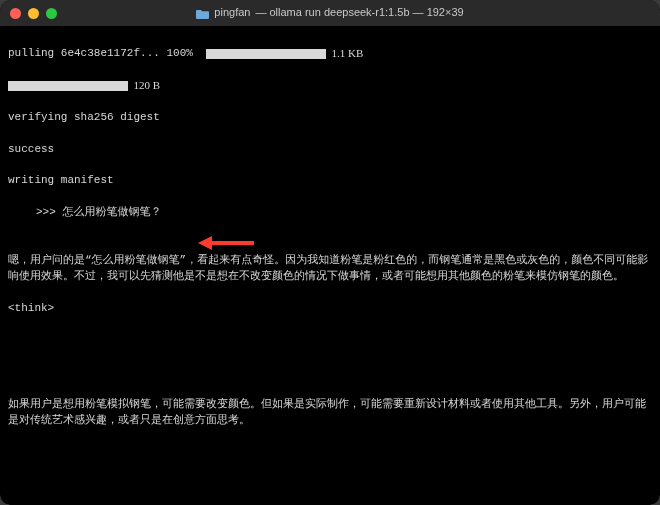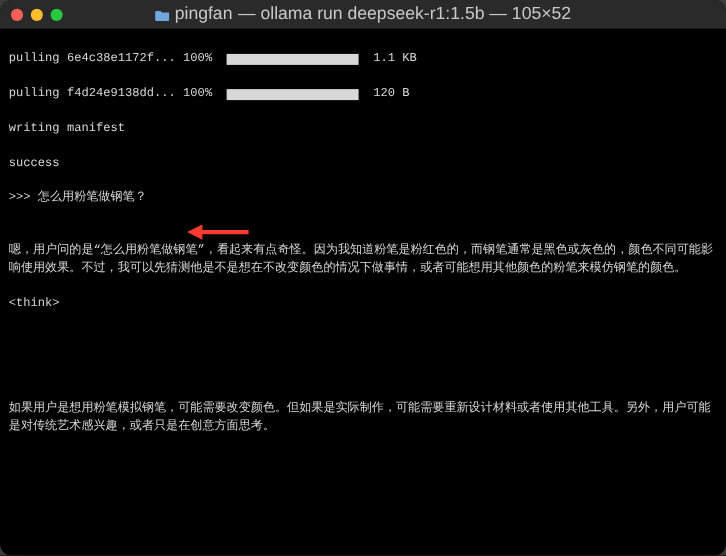--- a/index.html
+++ b/index.html
@@ -45,21 +45,21 @@
     border-radius: 50%;
   }
   .dot.red { background: #ff5f57; }
   .dot.yellow { background: #febc2e; }
   .dot.green { background: #28c840; }
   .titletext {
     flex: 1;
     text-align: center;
     color: #c9c9c9;
     font-family: -apple-system, BlinkMacSystemFont, "Helvetica Neue", sans-serif;
-    font-size: 16px;
+    font-size: 11px;
     display: flex;
     align-items: center;
     justify-content: center;
     gap: 5px;
   }
   .folder-icon {
     display: inline-flex;
     align-items: center;
   }
   .terminal {
@@ -78,23 +78,24 @@
     align-items: center;
   }
   .pull-label { white-space: pre; }
   .bar {
     display: inline-block;
     width: 120px;
     height: 10px;
     background: #d8d8d8;
     vertical-align: middle;
   }
-  .size { white-space: pre; }
+  .size { white-space: pre; font-family: Liberation Serif, serif; }
   .prompt-line {
     position: relative;
+    margin-left: 28px;
   }
   .arrow {
     position: absolute;
     left: 160px;
     top: -4px;
     pointer-events: none;
   }
   .arrow svg { display: block; }
   .blank { height: 16px; }
 </style>
@@ -109,29 +110,30 @@
       <div class="dot yellow"></div>
       <div class="dot green"></div>
     </div>
     <div class="titletext">
       <span class="folder-icon">
         <svg width="13" height="11" viewBox="0 0 13 11">
           <path d="M1 2 h4 l1.2 1.3 H12 a1 1 0 0 1 1 1 V10 a1 1 0 0 1 -1 1 H1 a1 1 0 0 1 -1 -1 V3 a1 1 0 0 1 1 -1 z" fill="#6fa8dc"></path>
         </svg>
       </span>
       <span>pingfan</span>
-      <span>— ollama run deepseek-r1:1.5b — 105×52</span>
+      <span>— ollama run deepseek-r1:1.5b — 192×39</span>
     </div>
   </div>
 
   <div class="terminal">
 <div class="pull-line"><span class="pull-label">pulling <span>6e4c38e1172f...</span> <span>100%</span>  </span><span class="bar"></span><span class="size">  <span>1.1 KB</span></span></div>
-<div class="pull-line"><span class="pull-label">pulling <span>f4d24e9138dd...</span> <span>100%</span>  </span><span class="bar"></span><span class="size">  <span>120 B</span></span></div>
+<div class="pull-line"><span class="bar"></span><span class="size">  <span>120 B</span></span></div>
+<div>verifying sha256 digest</div>
+<div>success</div>
 <div>writing manifest</div>
-<div>success</div>
 <div class="prompt-line"><span>&gt;&gt;&gt; </span><span>怎么用粉笔做钢笔？</span>
   <span class="arrow">
     <svg width="60" height="20" viewBox="0 0 60 20">
       <line x1="58" y1="10" x2="12" y2="10" stroke="#ff3b30" stroke-width="4"></line>
       <polygon points="2,10 16,3 16,17" fill="#ff3b30"></polygon>
     </svg>
   </span>
 </div>
 <div>嗯，用户问的是“怎么用粉笔做钢笔”，看起来有点奇怪。因为我知道粉笔是粉红色的，而钢笔通常是黑色或灰色的，颜色不同可能影响使用效果。不过，我可以先猜测他是不是想在不改变颜色的情况下做事情，或者可能想用其他颜色的粉笔来模仿钢笔的颜色。</div>
 <div>&lt;think&gt;</div>

